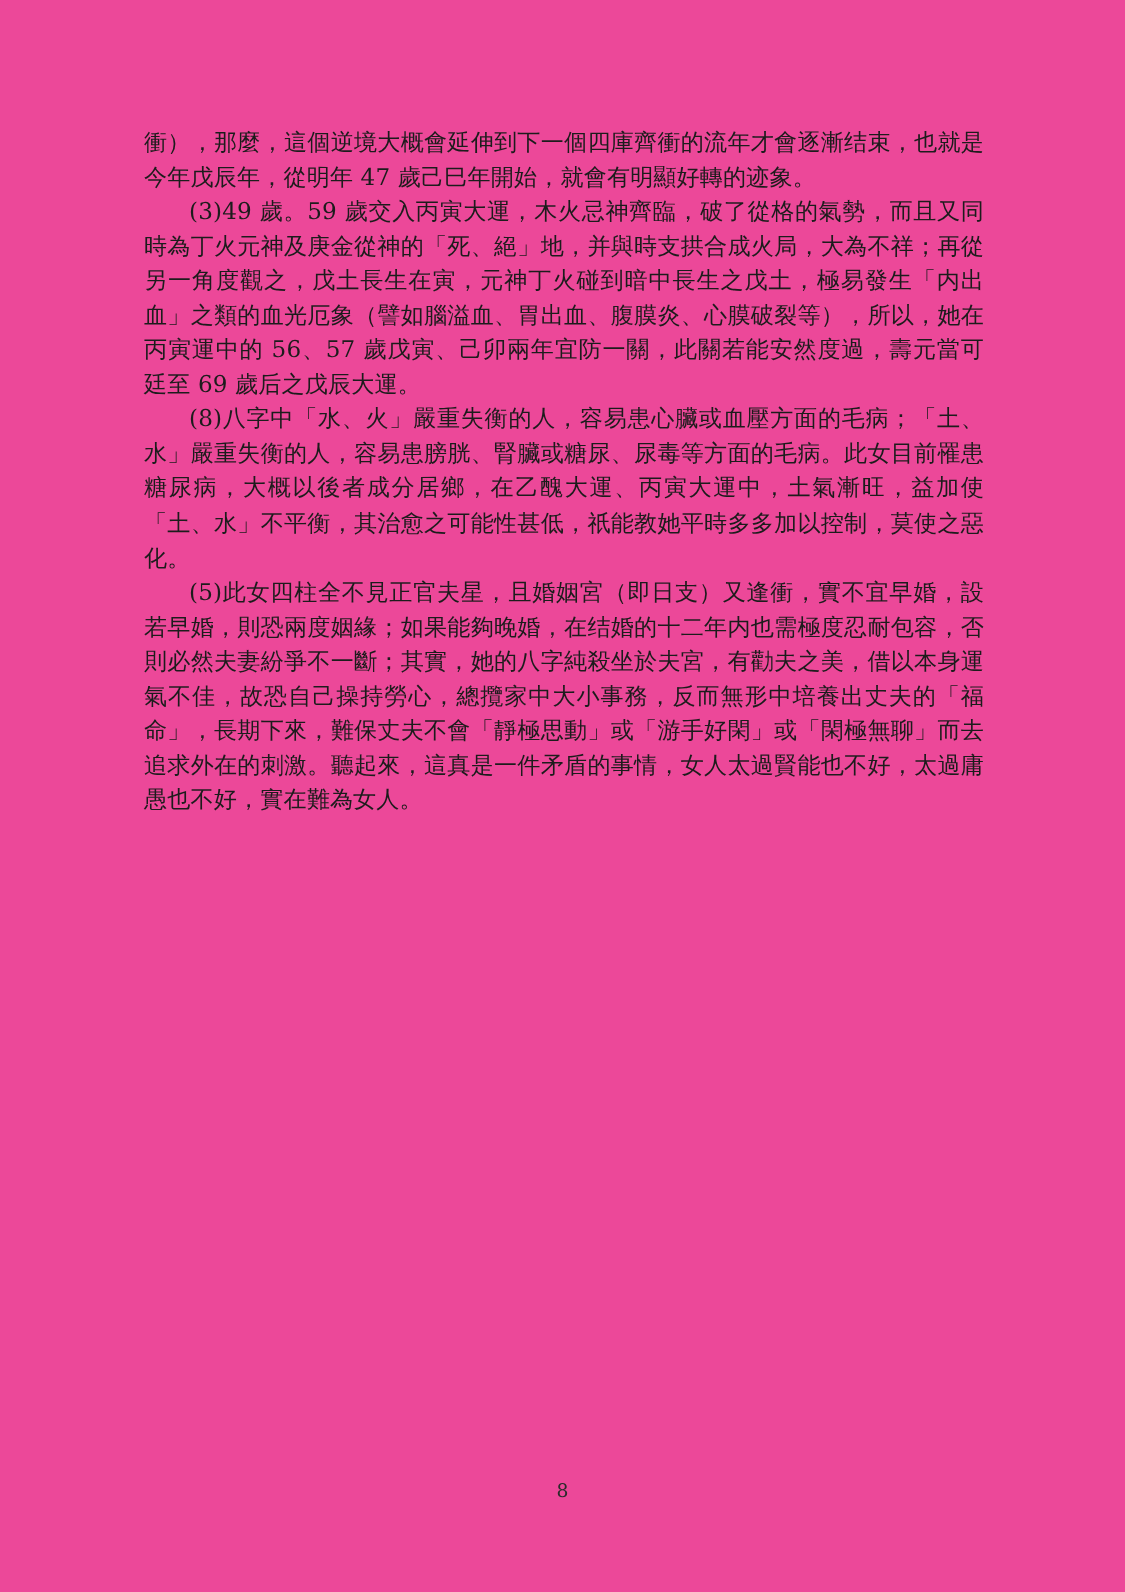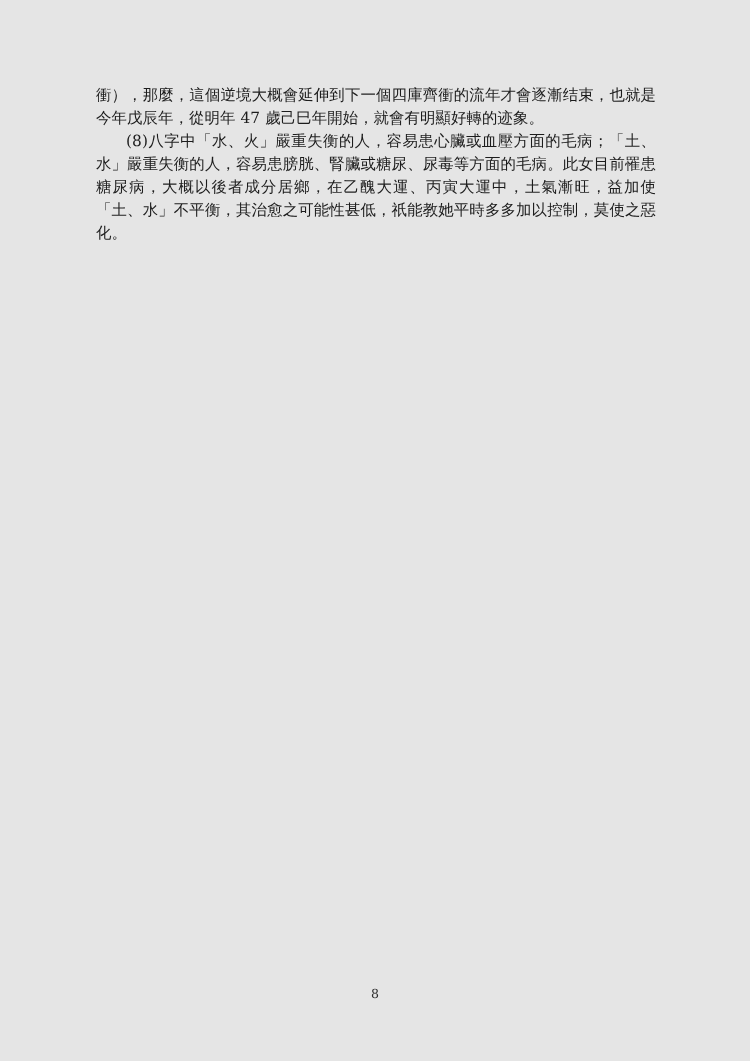--- a/index.html
+++ b/index.html
@@ -15,21 +15,21 @@
     overflow: hidden;
     font-family: "DejaVu Serif", "Liberation Serif", serif;
   }
 
   .page {
     position: absolute;
     top: 0;
     left: 0;
     width: 750px;
     height: 1061px;
-    background: #e5e5e5;
+    background: #ec4899;
   }
 
   .page-body {
     position: absolute;
     left: 96px;
     top: 84px;
     width: 560px;
   }
 
   .para {
@@ -68,23 +68,25 @@
 </style>
 </head>
 <body>
 
 <div class="page">
 
   <div class="page-body">
 
     <p class="para">衝），那麼，這個逆境大概會延伸到下一個四庫齊衝的流年才會逐漸结束，也就是今年戊辰年，從明年 47 歲己巳年開始，就會有明顯好轉的迹象。</p>
 
+    <p class="para indent">(3)49 歲。59 歲交入丙寅大運，木火忌神齊臨，破了從格的氣勢，而且又同時為丁火元神及庚金從神的「死、絕」地，并與時支拱合成火局，大為不祥；再從另一角度觀之，戊土長生在寅，元神丁火碰到暗中長生之戊土，極易發生「内出血」之類的血光厄象（譬如腦溢血、胃出血、腹膜炎、心膜破裂等），所以，她在丙寅運中的 56、57 歲戊寅、己卯兩年宜防一關，此關若能安然度過，壽元當可廷至 69 歲后之戊辰大運。</p>
 
     <p class="para indent">(8)八字中「水、火」嚴重失衡的人，容易患心臟或血壓方面的毛病；「土、水」嚴重失衡的人，容易患膀胱、腎臟或糖尿、尿毒等方面的毛病。此女目前罹患糖尿病，大概以後者成分居鄉，在乙醜大運、丙寅大運中，土氣漸旺，益加使「土、水」不平衡，其治愈之可能性甚低，祇能教她平時多多加以控制，莫使之惡化。</p>
 
+    <p class="para indent">(5)此女四柱全不見正官夫星，且婚姻宮（即日支）又逢衝，實不宜早婚，設若早婚，則恐兩度姻緣；如果能夠晚婚，在结婚的十二年内也需極度忍耐包容，否則必然夫妻紛爭不一斷；其實，她的八字純殺坐於夫宮，有勸夫之美，借以本身運氣不佳，故恐自己操持勞心，總攬家中大小事務，反而無形中培養出丈夫的「福命」，長期下來，難保丈夫不會「靜極思動」或「游手好閑」或「閑極無聊」而去追求外在的刺激。聽起來，這真是一件矛盾的事情，女人太過賢能也不好，太過庸愚也不好，實在難為女人。</p>
 
 
 
   </div>
 
   <div class="page-number">8</div>
 
 </div>
 
 </body></html>

